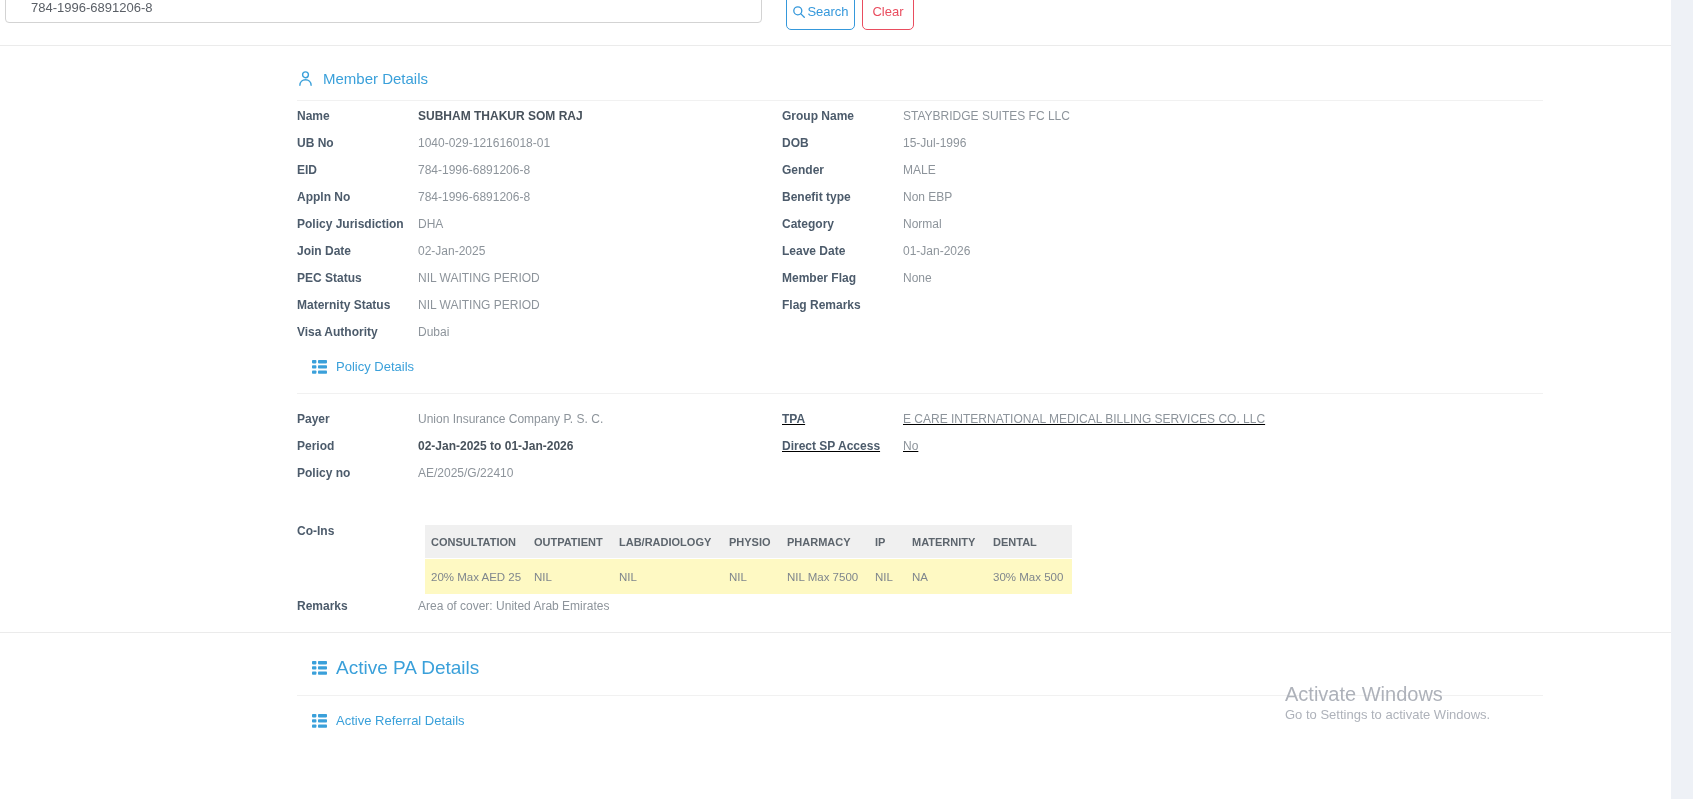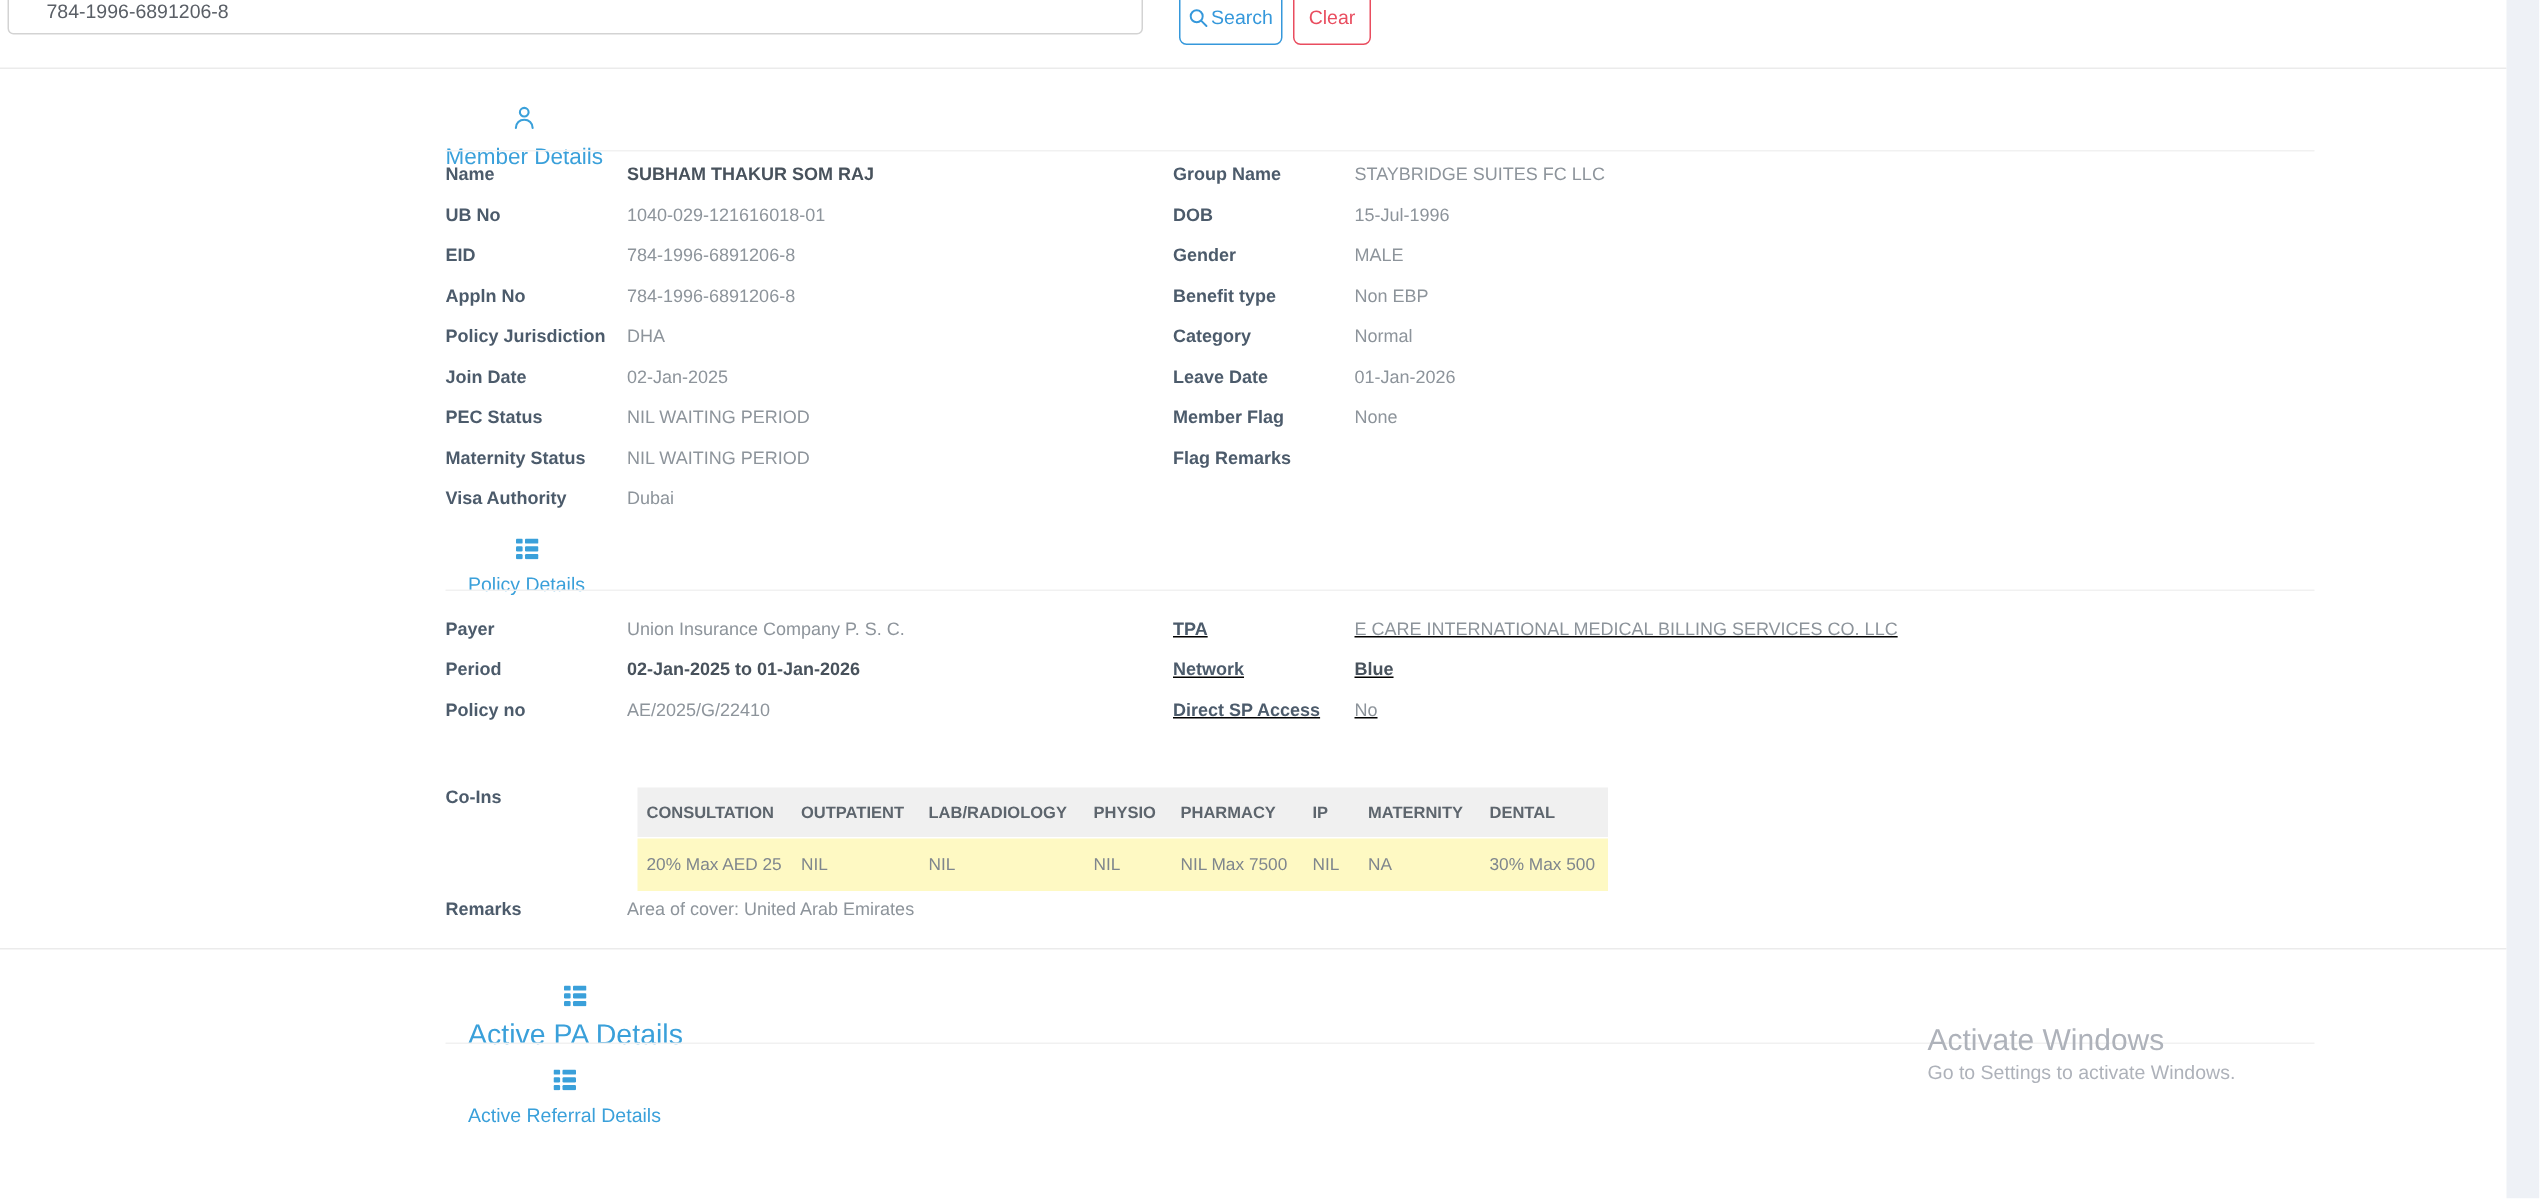--- a/index.html
+++ b/index.html
@@ -21,21 +21,21 @@
   .btn-clear  { left:862px; width:52px; border:1px solid #e94d5f; color:#e94d5f; }
 
   .divider { position:absolute; height:1px; background:#ebebeb; }
   .d-top   { left:0; top:45px; width:1671px; }
   .d-mem   { left:297px; top:100px; width:1246px; background:#f1f1f1; }
   .d-pol   { left:297px; top:393px; width:1246px; background:#f1f1f1; }
   .d-rem   { left:0; top:632px; width:1671px; }
   .d-pa    { left:297px; top:695px; width:1246px; background:#f1f1f1; }
 
   .sec-head { position:absolute; display:flex; align-items:center; gap:9px;
-              color:#3aa0da; cursor:pointer;flex-direction:column; }
+              color:#3aa0da; cursor:pointer; }
   .sh-member   { left:297px; top:70px;  font-size:15px; }
   .sh-policy   { left:312px; top:359px; font-size:13px; }
   .sh-pa       { left:312px; top:657px; font-size:19px; }
   .sh-referral { left:312px; top:713px; font-size:13px; }
 
   .pairs { position:absolute; display:flex; flex-direction:column; }
   .pairs-mem-left  { left:297px; top:102px; width:480px; }
   .pairs-mem-right { left:782px; top:102px; width:480px; }
   .pairs-pol-left  { left:297px; top:405px; width:480px; }
   .pairs-pol-right { left:782px; top:405px; width:600px;text-decoration:underline; }
@@ -204,24 +204,20 @@
       <div class="pvalue">AE/2025/G/22410</div>
     </div>
   </div>
 
   <div class="pairs pairs-pol-right">
     <div class="pair">
       <div class="plabel">TPA</div>
       <div class="pvalue">E CARE INTERNATIONAL MEDICAL BILLING SERVICES CO. LLC</div>
     </div>
     <div class="pair">
-      <div class="plabel">Network</div>
-      <div class="pvalue strong">Blue</div>
-    </div>
-    <div class="pair">
       <div class="plabel">Direct SP Access</div>
       <div class="pvalue">No</div>
     </div>
   </div>
 
   <div class="coins-label">Co-Ins</div>
   <div class="co-table">
     <div class="co-head">
       <div class="cc">CONSULTATION</div>
       <div class="cc">OUTPATIENT</div>

